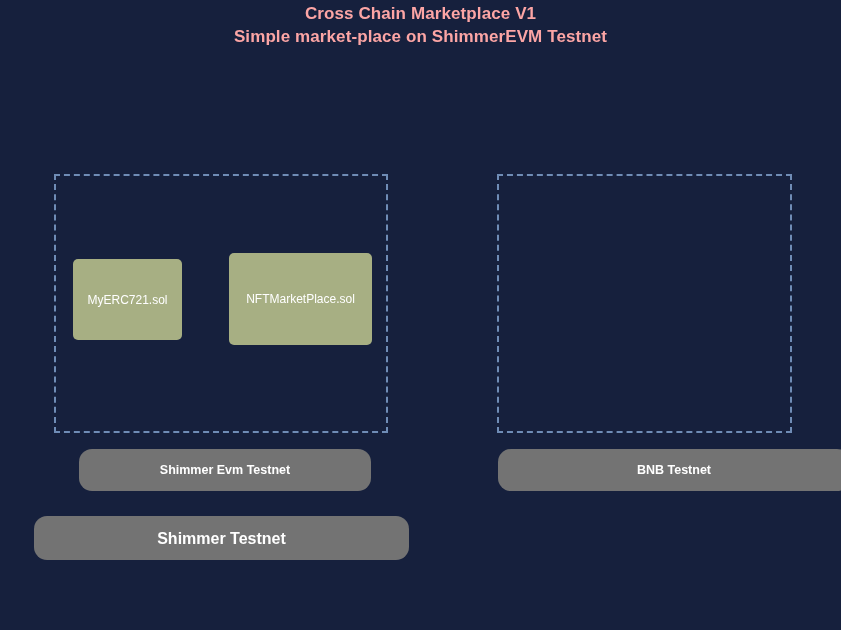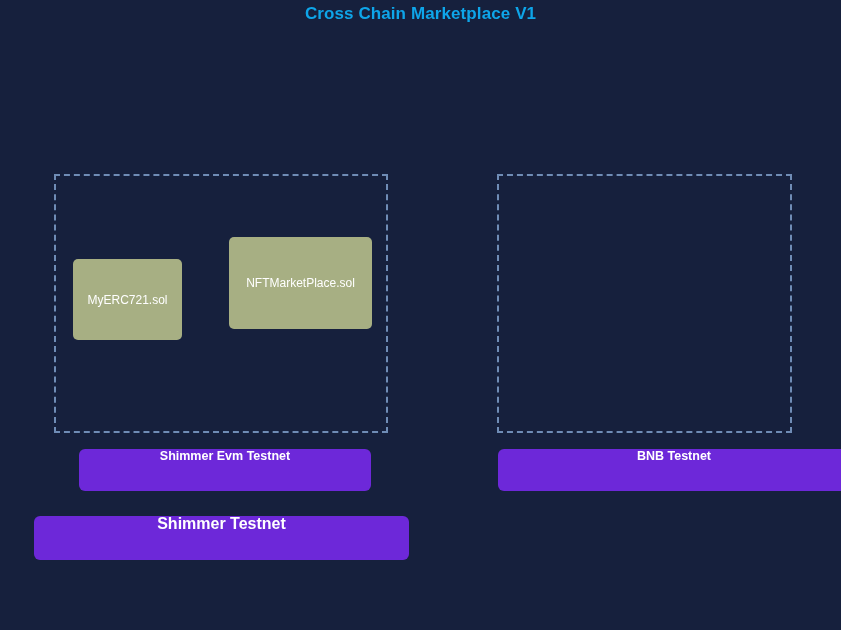--- a/index.html
+++ b/index.html
@@ -26,21 +26,21 @@
   .title-block {
     position: absolute;
     left: 0;
     top: 0;
     width: 841px;
     text-align: center;
     padding-top: 2px;
   }
   .title-line {
     display: block;
-    color: #0ea5e9;
+    color: #fca5a5;
     font-weight: bold;
     font-size: 17px;
     line-height: 23px;
     letter-spacing: 0.1px;
   }
 
   
   .group-box {
     position: absolute;
     border: 2px dashed #6f8cb6;
@@ -78,32 +78,32 @@
     white-space: nowrap;
   }
   #node-myerc721 {
     left: 73px;
     top: 259px;
     width: 109px;
     height: 81px;
   }
   #node-nftmarketplace {
     left: 229px;
-    top: 237px;
+    top: 253px;
     width: 143px;
     height: 92px;
   }
 
   
   .network-bar {
     position: absolute;
-    background: #6d28d9;
-    border-radius: 6px;
+    background: #737373;
+    border-radius: 13px;
     display: flex;
-    align-items: flex-start;
+    align-items: center;
     justify-content: center;
     box-sizing: border-box;
   }
   .network-label {
     color: #ffffff;
     font-weight: bold;
     font-size: 12.5px;
     line-height: 15px;
     text-align: center;
     white-space: nowrap;
@@ -130,20 +130,21 @@
     font-size: 16px;
   }
 </style>
 </head>
 <body>
 
 <div id="canvas">
 
   <div class="title-block">
     <span class="title-line">Cross Chain Marketplace V1</span>
+    <span class="title-line">Simple market-place on ShimmerEVM Testnet</span>
   </div>
 
   <div class="group-box" id="group-left"></div>
 
   <div class="group-box" id="group-right"></div>
 
   <div class="contract-node" id="node-myerc721">
     <span class="contract-label">MyERC721.sol</span>
   </div>
 

